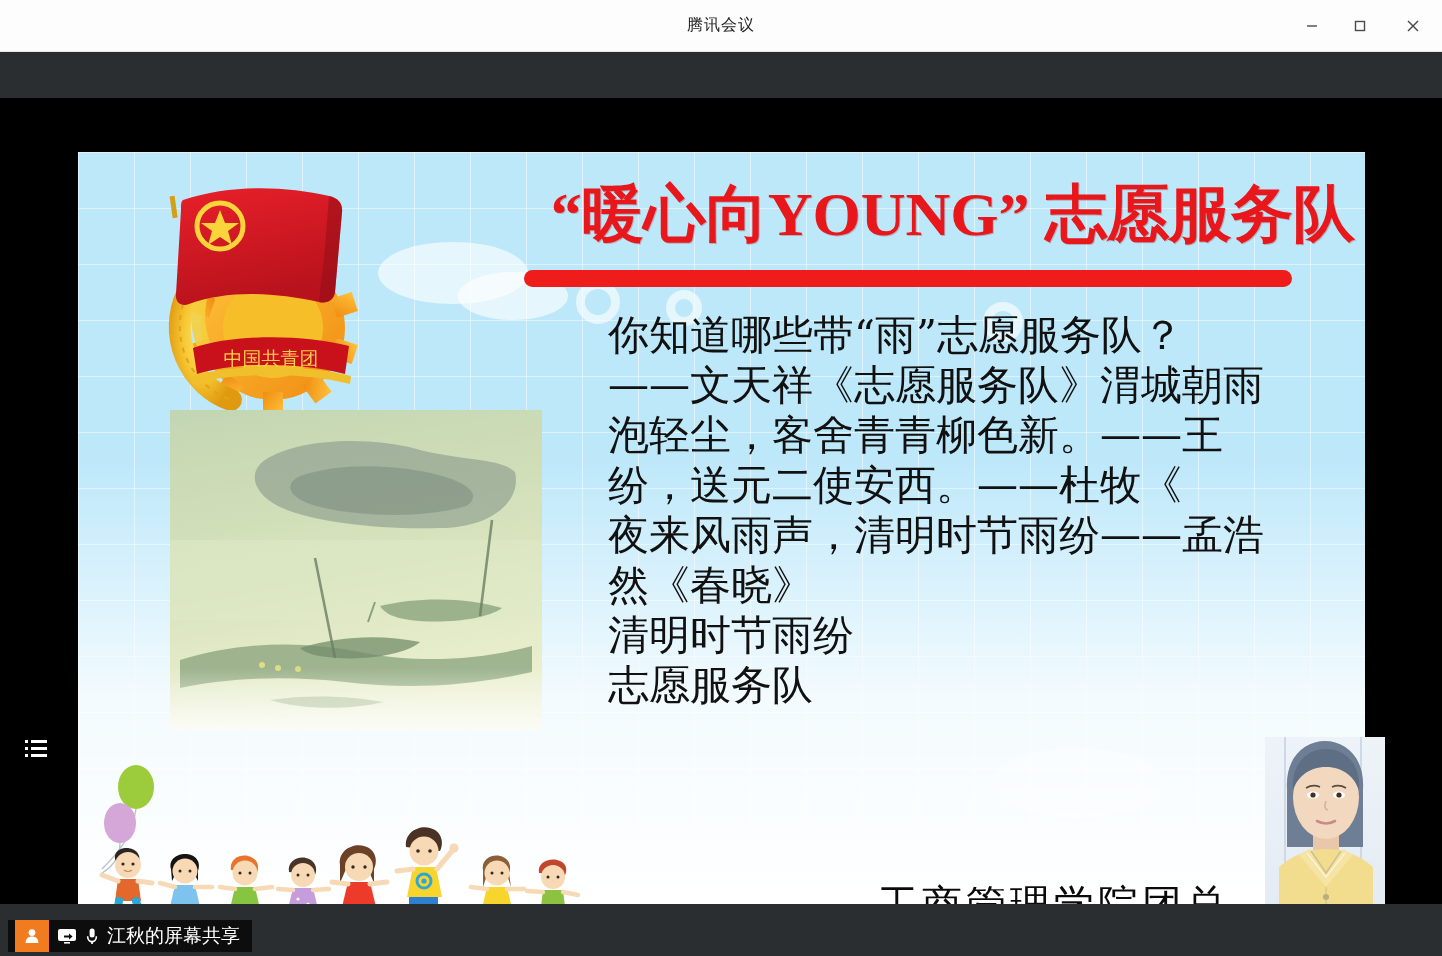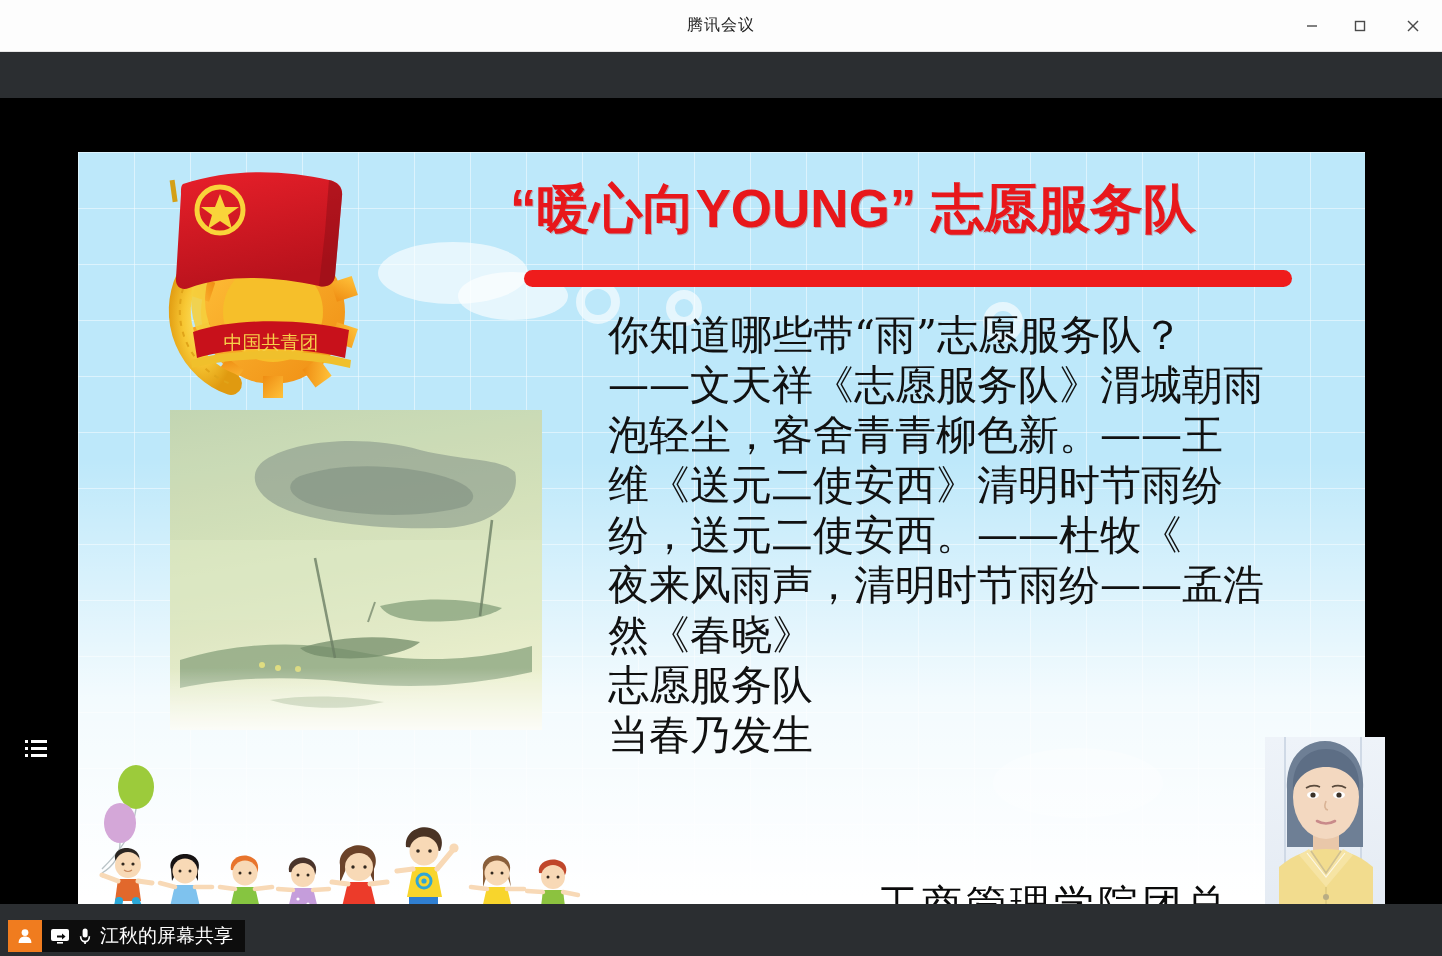--- a/index.html
+++ b/index.html
@@ -64,27 +64,27 @@
   }
   #slide .wash{
     position:absolute; left:0; bottom:0; width:100%; height:62%;
     background:linear-gradient(to bottom, rgba(255,255,255,0) 0%, rgba(255,255,255,.82) 48%, #ffffff 88%);
   }
   
   .cloud{position:absolute;border-radius:50%;background:rgba(255,255,255,.62);}
   .swirl{position:absolute;border:9px solid rgba(255,255,255,.6);border-radius:50%;}
 
   
-  #emblem{position:absolute; left:75px; top:10px; width:250px; height:250px;}
+  #emblem{position:absolute; left:75px; top:26px; width:250px; height:250px;}
   
   #slidetitle{
     position:absolute; left:432px; top:28px; width:845px;
-    color:#e8171b; font-weight:700; font-size:53px; line-height:1.1;
-    text-align:left; white-space:nowrap;
-    font-family:Liberation Sans, sans-serif;
+    color:#e8171b; font-weight:700; font-size:62px; line-height:1.1;
+    text-align:right; white-space:nowrap;
+    font-family:Liberation Serif, serif;
     text-shadow:1px 1px 0 rgba(150,0,0,.25);
   }
   #titlebar-rule{
     position:absolute; left:446px; top:118px; width:768px; height:17px;
     background:#ef1c1c; border-radius:9px;
   }
 
   
   #painting{
     position:absolute; left:92px; top:258px; width:372px; height:320px;
@@ -128,20 +128,21 @@
   }
   #vidinner{position:absolute;left:0;top:0;width:120px;height:220px;background:#f3f6fa;overflow:hidden;}
 
   
   #statusbar{
     position:absolute;left:0;top:904px;width:1442px;height:52px;background:#2b2e31;
   }
   #sharepill{
     position:absolute;left:8px;top:920px;height:32px;display:flex;align-items:center;
     background:#0d0d0d;
+    padding-left:7px;
   }
   #avatarbox{
     width:34px;height:32px;background:#f07c1f;display:flex;align-items:center;justify-content:center;
   }
   #sharepill .sicon{margin-left:8px;display:flex;align-items:center;}
   #sharename{
     color:#fff;font-size:19px;margin:0 12px 0 8px;white-space:nowrap;
     font-family:"Liberation Sans","DejaVu Sans",sans-serif;
   }
 </style>
@@ -299,26 +300,25 @@
           <rect y="258" width="372" height="62" fill="url(#mist)"></rect>
           <path d="M100,290 C140,284 180,286 214,292 C180,300 132,300 100,290 Z" fill="#8aa27c" opacity=".35"></path>
           <rect width="372" height="320" fill="#ffffff" opacity=".14"></rect>
         </svg>
       </div>
 
       <div id="poem">
         <div>你知道哪些带“雨”志愿服务队？</div>
         <div>——文天祥《志愿服务队》渭城朝雨</div>
         <div>泡轻尘，客舍青青柳色新。——王</div>
-        <div>维《送元二使安西》清明时节雨纷</div>
         <div>纷，送元二使安西。——杜牧《</div>
         <div>夜来风雨声，清明时节雨纷——孟浩</div>
         <div>然《春晓》</div>
+        <div>清明时节雨纷</div>
         <div>志愿服务队</div>
-        <div>当春乃发生</div>
       </div>
 
       <div id="orgtext">工商管理学院团总</div>
 
       <div id="kids">
         <svg viewBox="0 0 520 200" width="520" height="200">
 
           <g>
             <ellipse cx="48" cy="30" rx="18" ry="22" fill="#9ccb3b"></ellipse>
             <path d="M48,52 C44,80 30,96 14,112" stroke="#b9c3c6" stroke-width="1.4" fill="none"></path>

